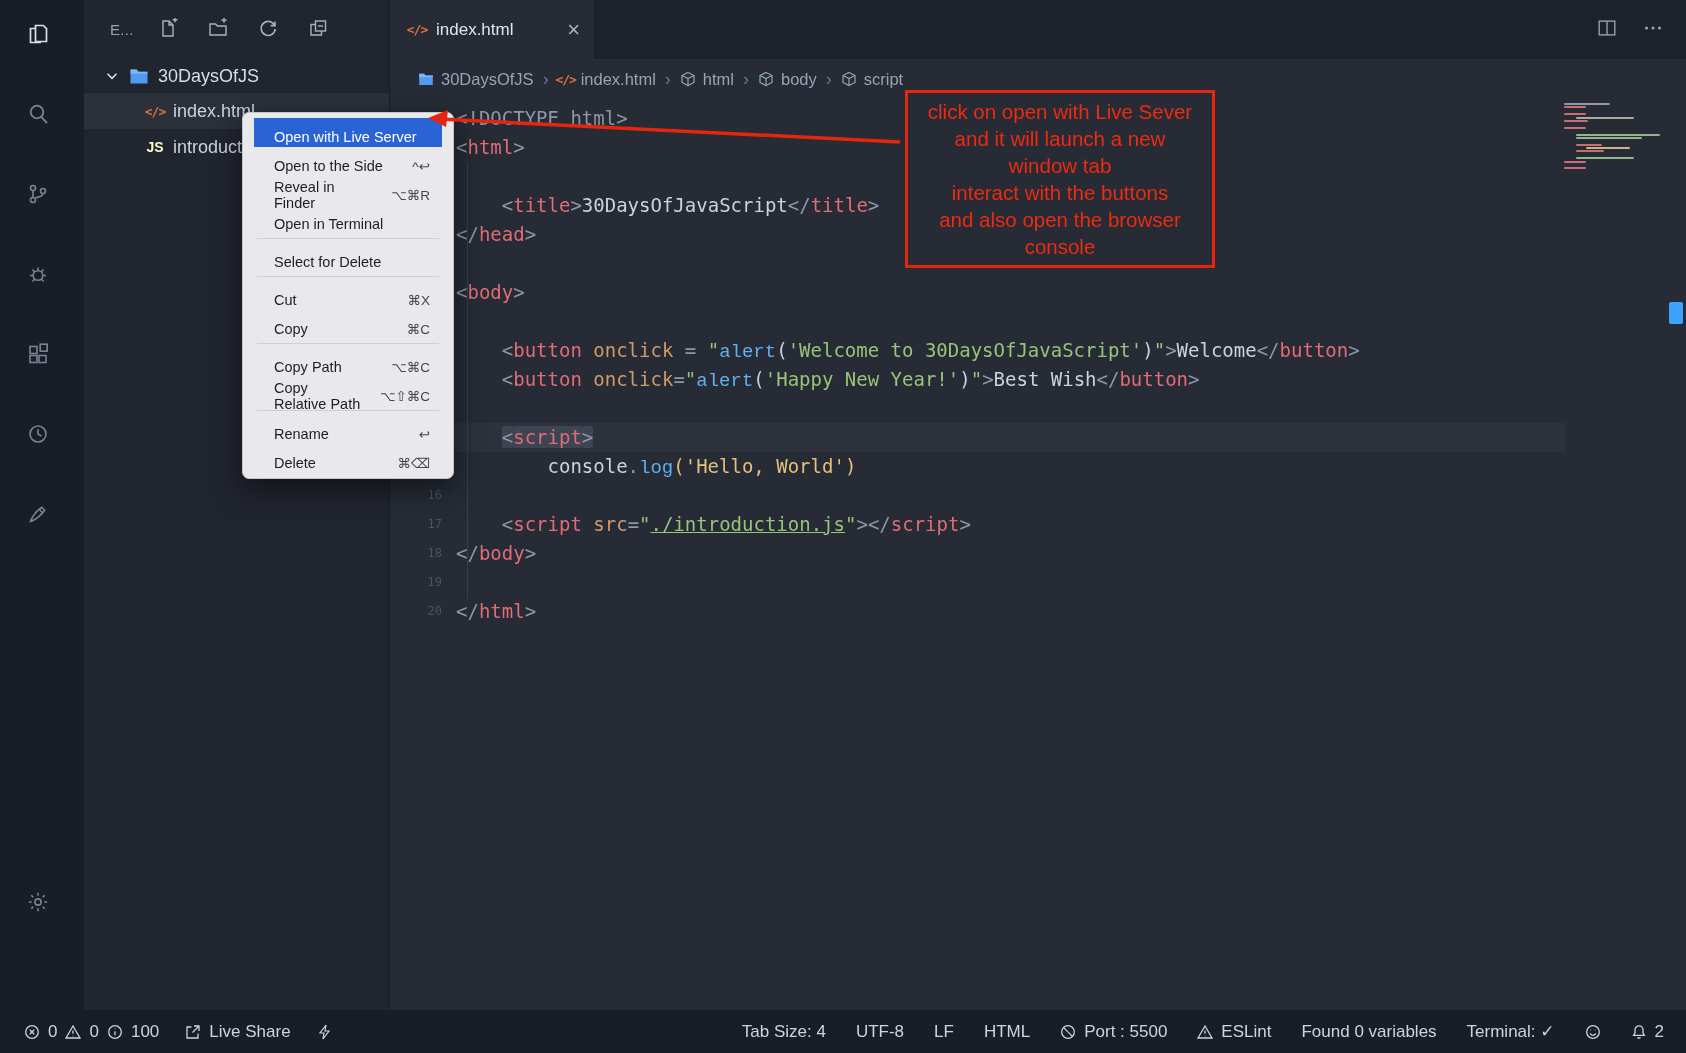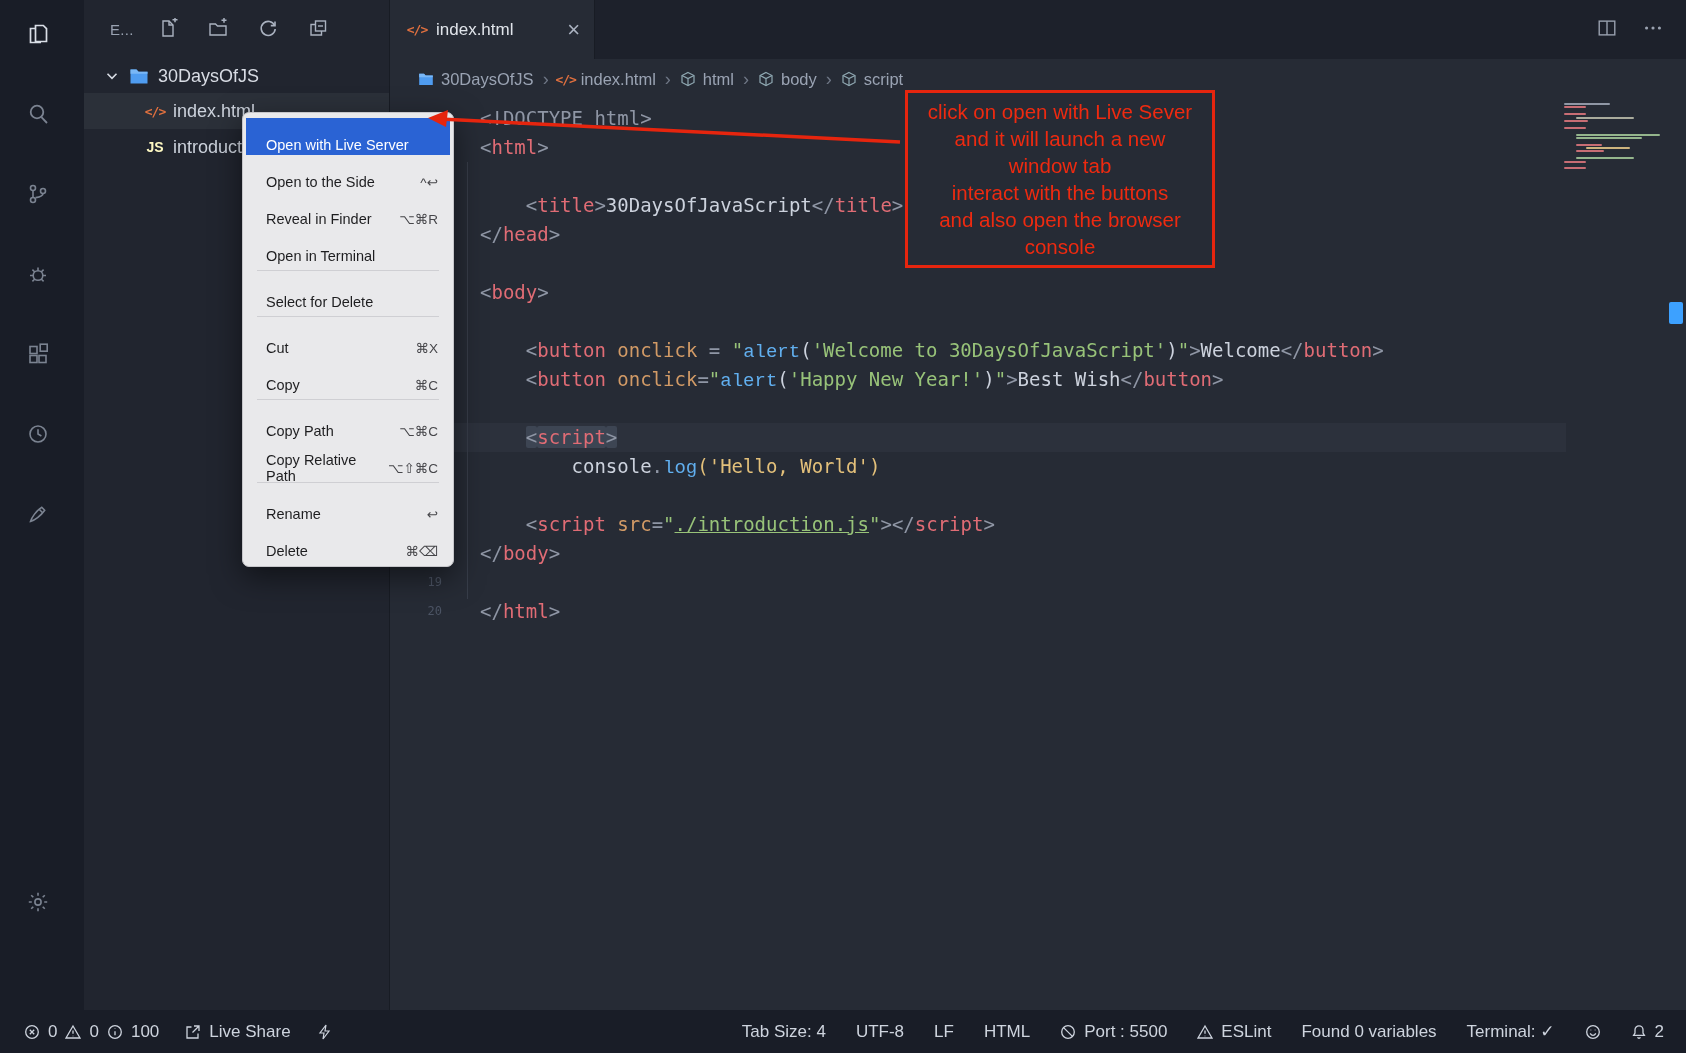--- a/index.html
+++ b/index.html
@@ -47,21 +47,21 @@
   .crumb-sep{color:#6f7786;font-size:18px;}
 
   
   .editor{flex:1;position:relative;background:#262b35;overflow:hidden;
           font-family:"DejaVu Sans Mono",monospace;font-size:19px;}
   .code-lines{padding-top:5px;margin-right:120px;}
   .code-line{display:flex;height:29px;line-height:29px;white-space:pre;}
   .code-line.current{background:#2c313c;}
   .ln{width:66px;padding-right:14px;box-sizing:border-box;text-align:right;color:#4c5464;font-size:12px;flex:none;}
   .code-line.current .ln{color:#a6adbc;}
-  .code-text{margin-left:24px;}
+  .code-text{margin-left:0;}
   .tok-p{color:#8f96a5;} .tok-w{color:#ccd2dd;} .tok-t{color:#e06c75;} .tok-a{color:#d19a66;}
   .tok-s{color:#98c379;} .tok-f{color:#61afef;font-family:Liberation Mono, monospace;} .tok-y{color:#e3c07a;}
   .tok-u{color:#98c379;text-decoration:underline;}
   .hl{background:#3d4553;border-radius:2px;}
   .indent-guide{position:absolute;left:77px;top:63px;height:437px;width:1px;background:#373d49;}
   .minimap{position:absolute;top:4px;right:26px;width:98px;}
   .mm-row{height:2px;margin-bottom:1.4px;display:flex;}
   .mm-bar{height:2px;border-radius:1px;}
   .overview-marker{position:absolute;right:3px;top:203px;width:14px;height:22px;background:#3da1ff;border-radius:2px;}
 
@@ -71,21 +71,21 @@
   .sb-left{display:flex;align-items:center;gap:26px;}
   .problems{display:flex;align-items:center;gap:16px;}
   .sb-item{display:flex;align-items:center;gap:8px;cursor:pointer;white-space:nowrap;}
   .sb-right{margin-left:auto;display:flex;align-items:center;gap:30px;}
 
   
   .context-menu{position:absolute;left:242px;top:112px;width:210px;background:#e9e9eb;border:1px solid #c6c6ca;
                 border-radius:7px;box-shadow:0 10px 30px rgba(0,0,0,.5);padding:5px 0;z-index:40;
                 font-size:14.5px;color:#1e1e20;}
   .menu-item{height:21px;display:flex;align-items:center;justify-content:space-between;
-             padding:16px 12px 0 20px;margin:0 3px;border-radius:0;cursor:pointer;}
+             padding:8px 12px 0 20px;margin:0 11px;border-radius:0;cursor:pointer;}
   .menu-item.highlighted{background:#2a63d4;color:#fff;}
   .shortcut{color:#46464a;font-size:13.5px;margin-left:18px;}
   .menu-sep{height:1px;background:#cfcfd3;margin:4px 14px;}
 
   
   .annotation-box{position:absolute;left:905px;top:90px;width:300px;border:3px solid #e6250e;
                   color:#ee2a10;text-align:center;font-size:20.5px;line-height:27px;padding:5px 2px;z-index:60;}
   .annotation-arrow{position:absolute;left:0;top:0;width:1686px;height:1053px;pointer-events:none;z-index:55;}
 </style>
 </head>

